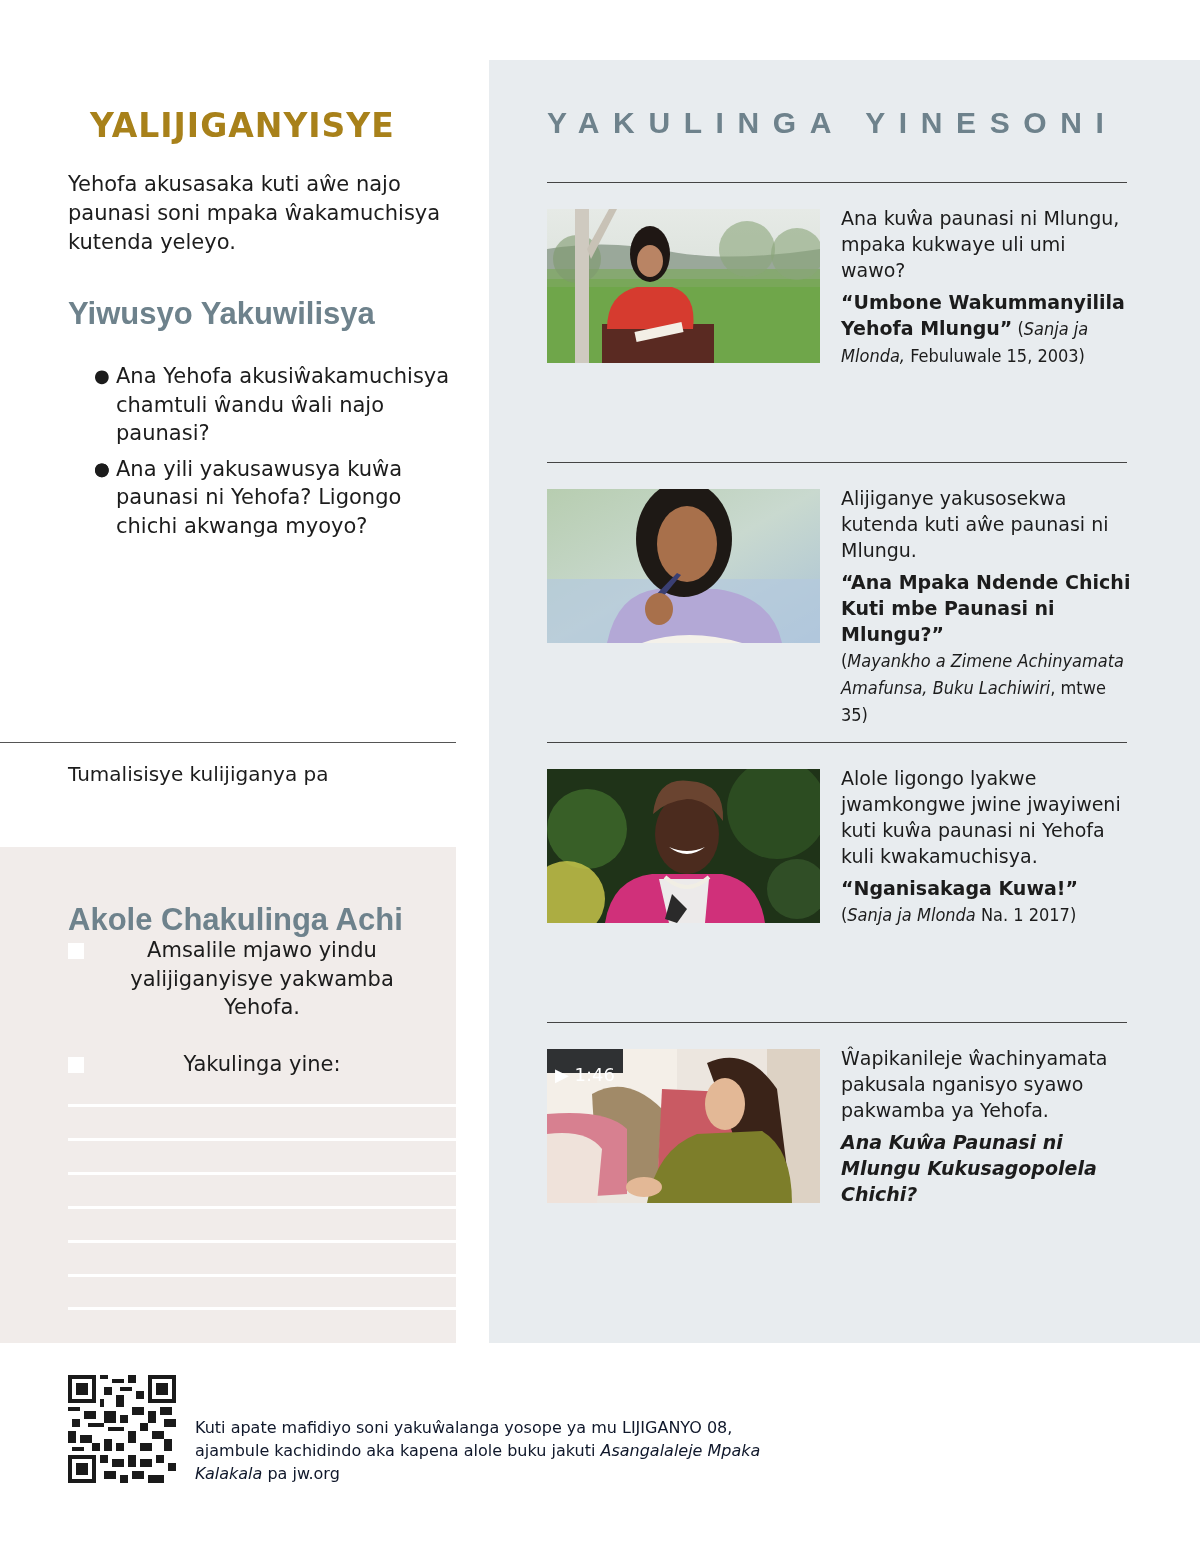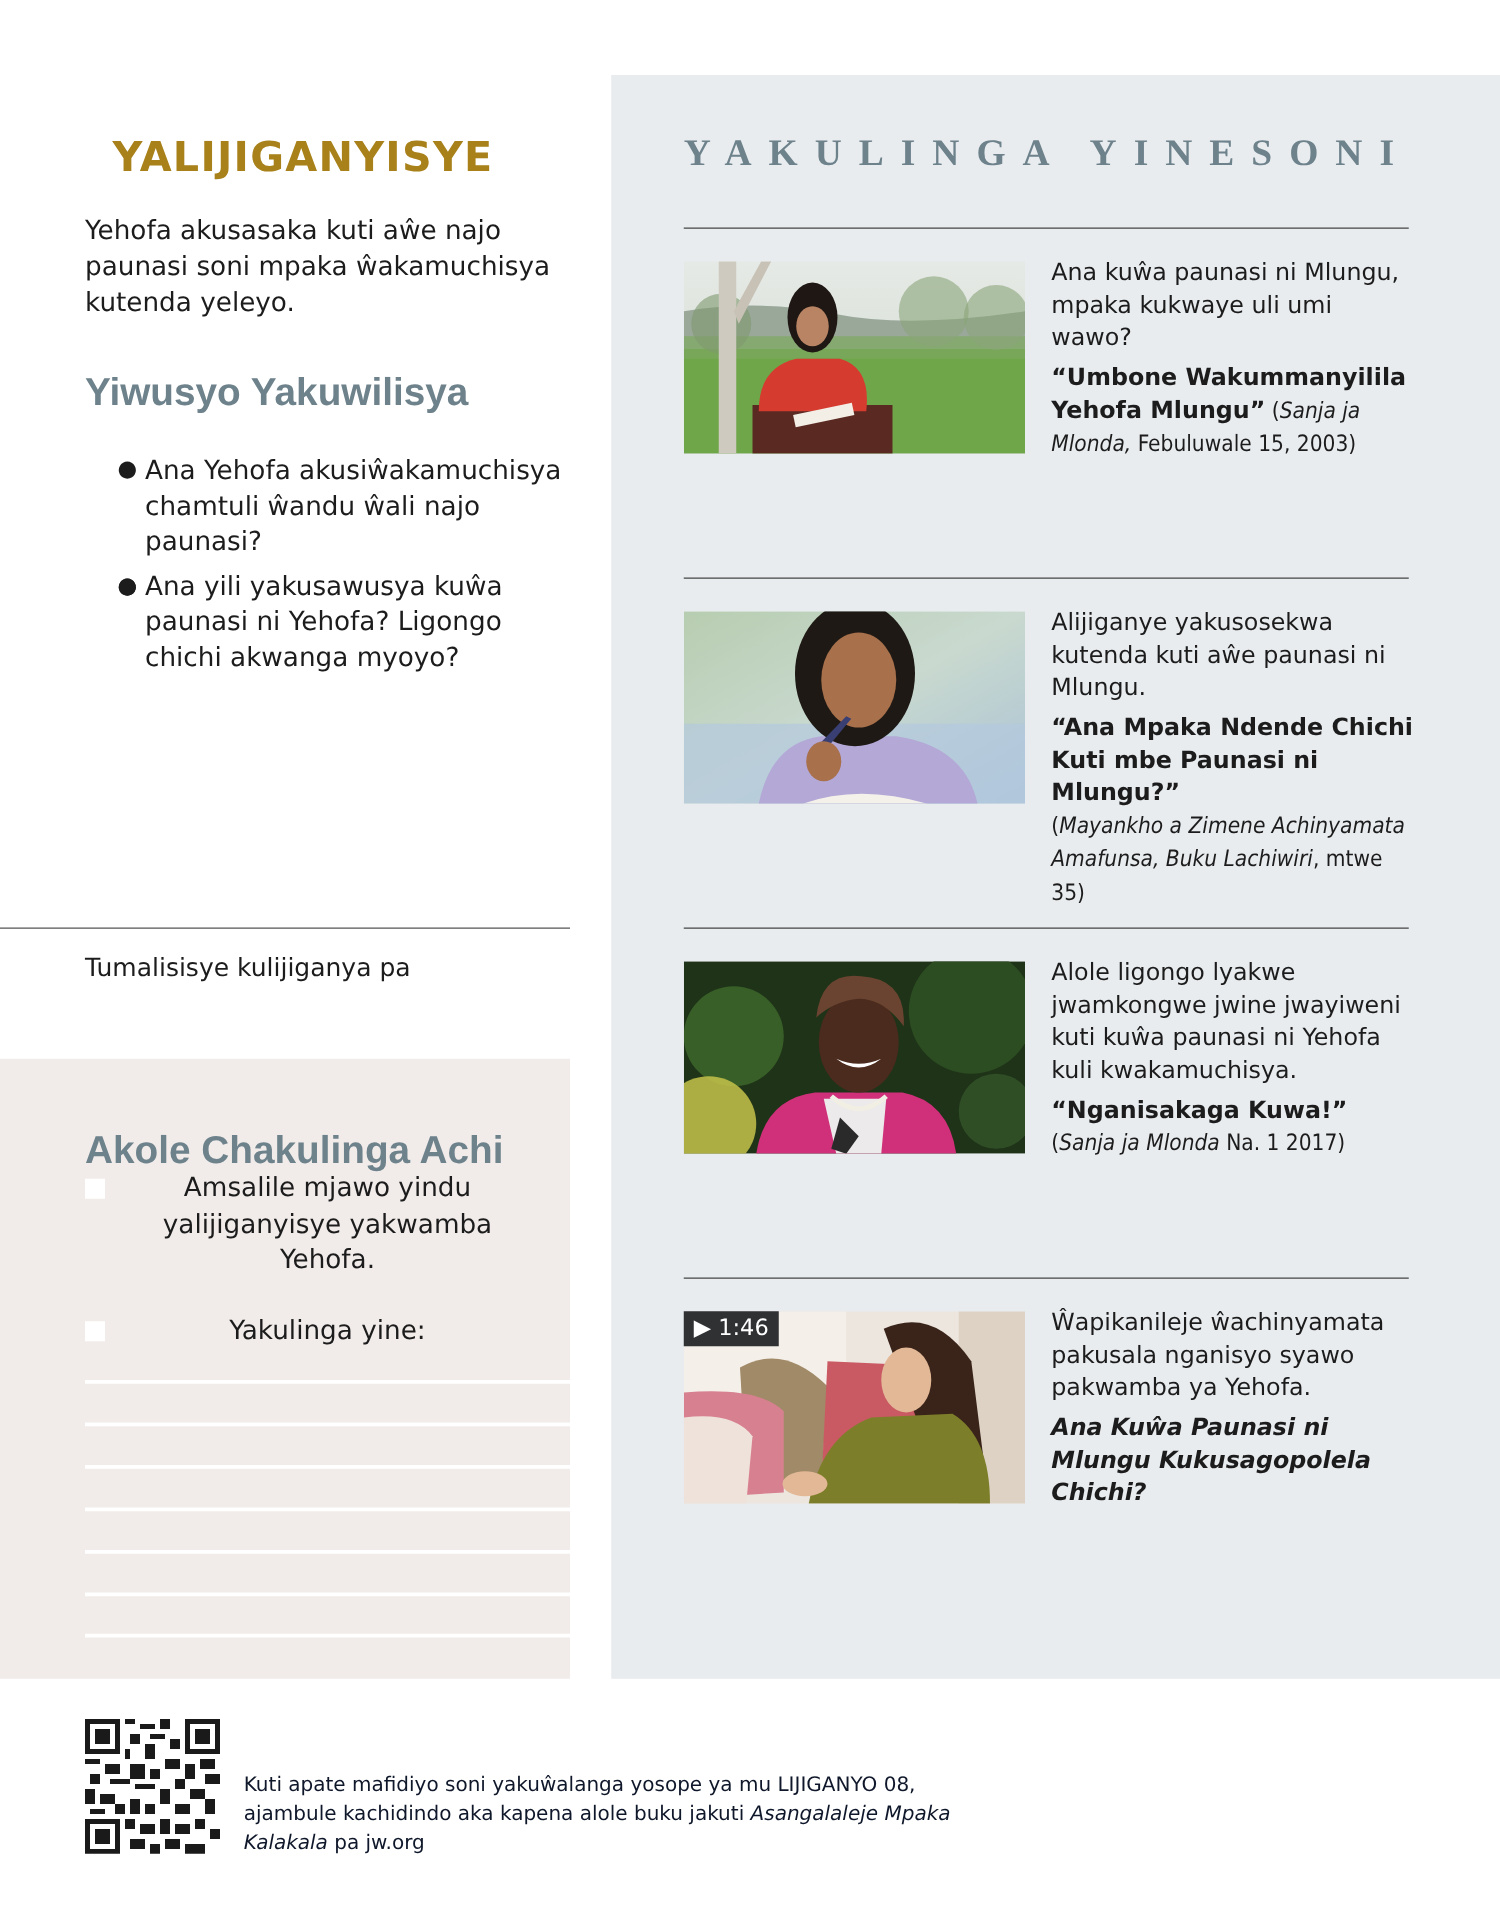--- a/index.html
+++ b/index.html
@@ -21,32 +21,32 @@
   .todo-title { top: 870px; margin-top: 32px; }
   .todo-item { position: absolute; left: 68px; font-size: 21px; line-height: 28.5px; color: #1c1c1c; }
   .todo-item .check { position: absolute; left: 0; top: 7px; width: 16px; height: 16px; background: #ffffff; }
   .todo-item .txt { display: block; margin-left: 34px; width: 320px; text-align: center; }
   .todo-item.one { top: 936px; }
   .todo-item.two { top: 1050px; }
   .write-line { position: absolute; left: 68px; width: 388px; height: 3px; background: #ffffff; }
 
   
   .right-panel { position: absolute; left: 489px; top: 60px; width: 711px; height: 1283px; background: #e8ecef; }
-  .right-title { position: absolute; left: 547px; top: 106px; font-size: 30px; font-weight: bold; color: #6e828c; letter-spacing: 13.6px; font-family: Liberation Serif, serif; }
+  .right-title { position: absolute; left: 547px; top: 106px; font-size: 30px; font-weight: bold; color: #6e828c; letter-spacing: 13.6px; font-family: Liberation Sans, sans-serif; }
   .r-divider { position: absolute; left: 547px; width: 580px; height: 1px; background: #444; }
 
   .entry-img { position: absolute; left: 547px; width: 273px; height: 154px; overflow: hidden; }
   .entry-text { position: absolute; left: 841px; width: 290px; font-size: 19px; line-height: 26px; color: #1c1c1c; }
   .entry-text .desc { display: block; margin-bottom: 6px; }
   .entry-text .ref-title { font-weight: bold; font-family: "DejaVu Sans", sans-serif; font-size: 19px; }
   .entry-text .ref-title.it { font-style: italic; }
   .entry-text .ref-src { font-size: 18px; font-family: "DejaVu Sans Condensed", "DejaVu Sans", sans-serif; }
   .entry-text .it { font-style: italic; }
 
-  .video-badge { position: absolute; left: 547px; top: 1049px; height: 28px; padding: 0 8px; background: #2f3133; color: #fff; font-size: 18px; line-height: 28px; z-index: 2; }
+  .video-badge { position: absolute; left: 547px; top: 1049px; height: 16px; padding: 12px 8px; background: #2f3133; color: #fff; font-size: 18px; line-height: 28px; z-index: 2; }
 
   
   .qr { position: absolute; left: 68px; top: 1375px; width: 108px; height: 108px; }
   .footer-text { position: absolute; left: 195px; top: 1416px; width: 600px; font-size: 16px; line-height: 23px; color: #0f172a; }
 </style>
 </head>
 <body>
 
 <h1 class="left-title">YALIJIGANYISYE</h1>
 <p class="left-intro">Yehofa akusasaka kuti aŵe najo paunasi soni mpaka ŵakamuchisya kutenda yeleyo.</p>

